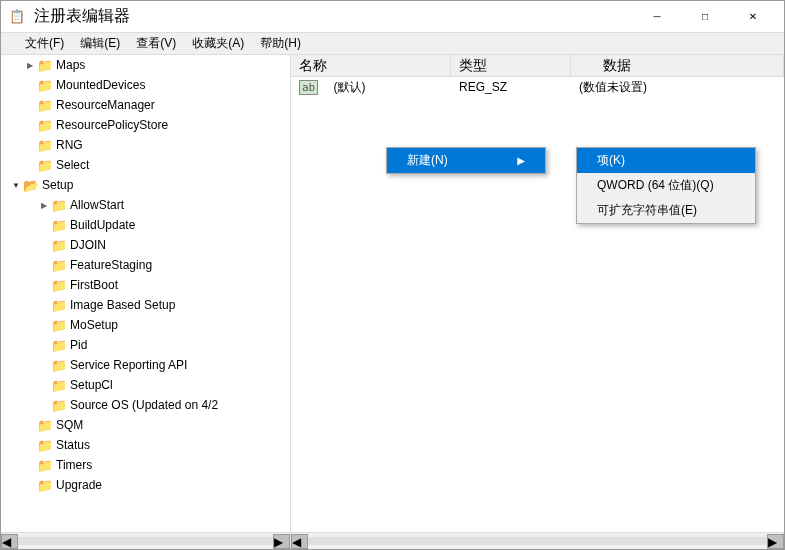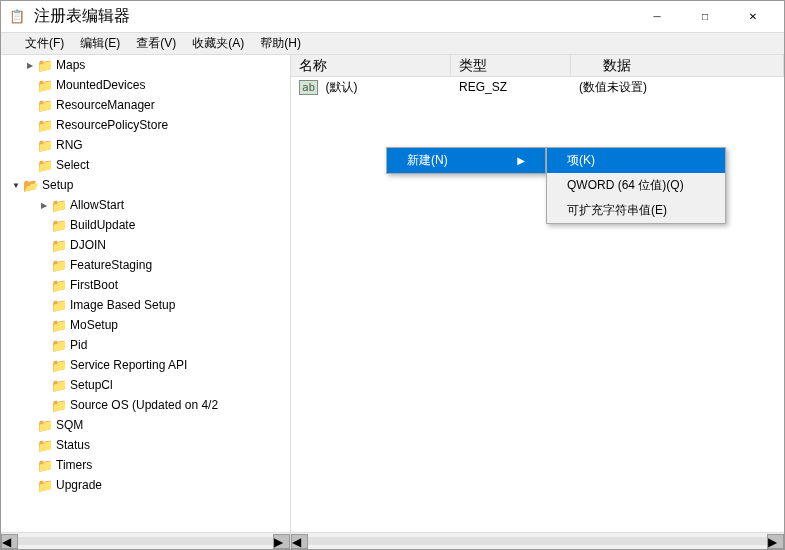--- a/index.html
+++ b/index.html
@@ -161,21 +161,21 @@
       overflow: hidden;
       text-overflow: ellipsis;
       white-space: nowrap;
     }
     .data-cell.name { width: 160px; }
     .data-cell.type { width: 120px; }
     .data-cell.value { flex: 1; }
     .reg-icon {
       display: inline-flex;
       align-items: center;
-      margin-right: 4px;
+      margin-right: 12px;
       font-size: 11px;
       background: #d0e8d0;
       border: 1px solid #888;
       padding: 0 2px;
       color: #555;
       font-family: monospace;
     }
     .context-menu {
       position: absolute;
       background: #f0f0f0;
@@ -194,20 +194,21 @@
     }
     .ctx-item.highlighted { background: #0078d7; color: #fff; }
     .submenu-arrow { font-size: 10px; }
     .submenu {
       position: absolute;
       background: #f0f0f0;
       border: 1px solid #aaa;
       box-shadow: 2px 2px 5px rgba(0,0,0,0.3);
       z-index: 101;
       min-width: 180px;
+      margin-left: 30px;
     }
     .submenu-item {
       padding: 4px 20px;
       font-size: 12px;
       cursor: pointer;
     }
     .submenu-item.highlighted { background: #cce8ff; }
   </style>
 </head>
 <body>

